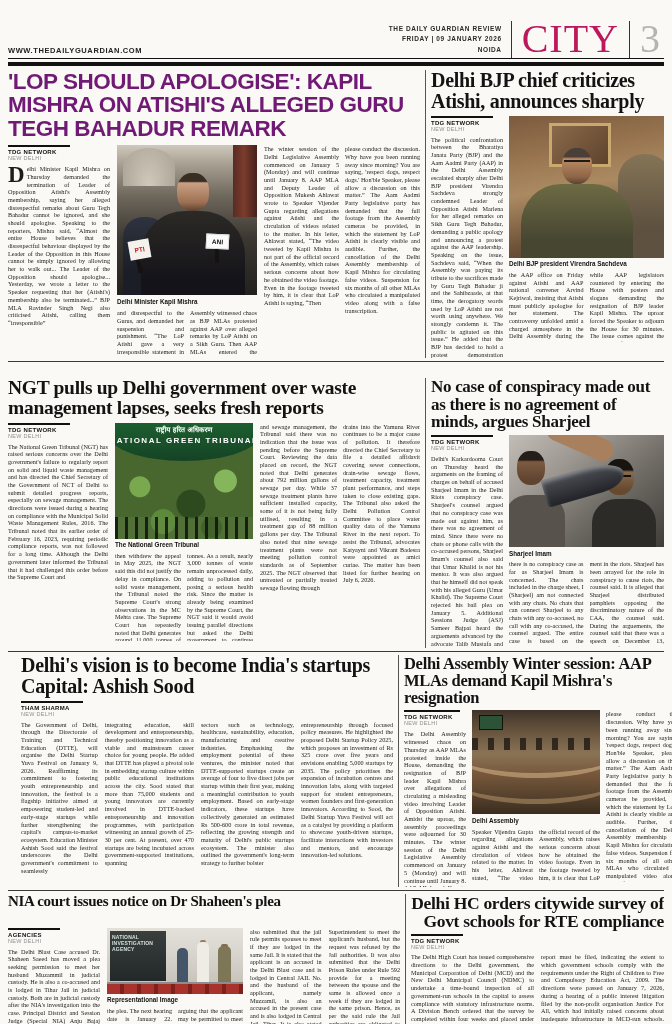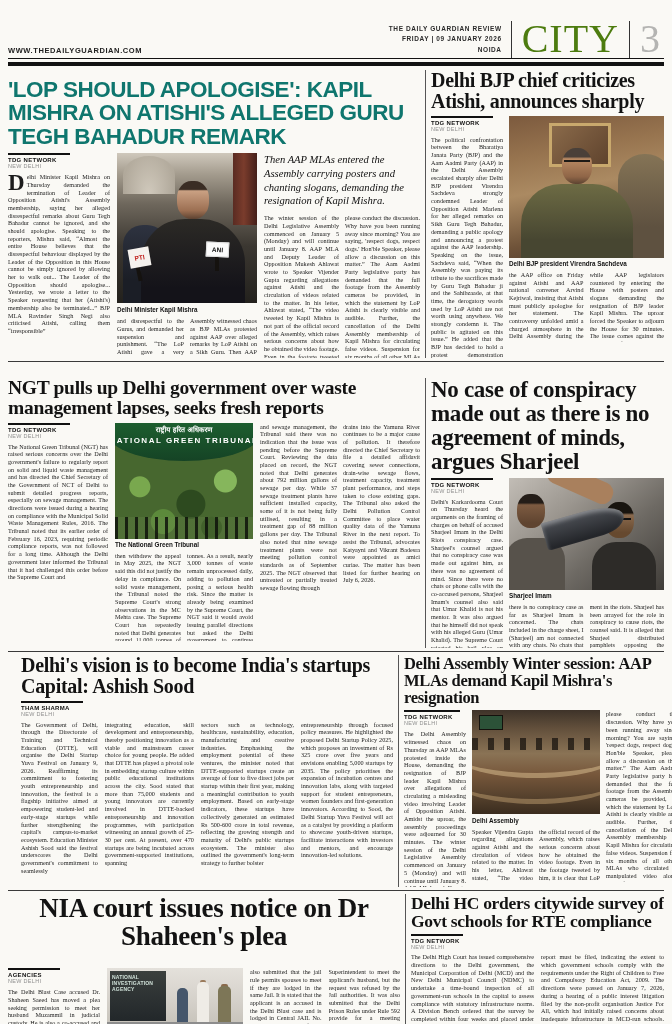--- a/index.html
+++ b/index.html
@@ -5,30 +5,30 @@
   * { margin:0; padding:0; box-sizing:border-box; }
   html,body { width:672px; height:1024px; overflow:hidden; }
   body { background:#faf9f5; color:#1a1a1a; font-family:"Liberation Serif", serif; }
   .page { width:672px; height:1024px; padding:0 8px; }
 
   
   .masthead { display:flex; justify-content:space-between; align-items:flex-end; height:58px; padding-top:6px; }
   .mh-left { font:700 7.5px "Liberation Sans", sans-serif; letter-spacing:.6px; color:#222; padding-bottom:3px; }
   .mh-right { display:flex; align-items:stretch; }
   .mh-meta { font:700 6.5px "Liberation Sans", sans-serif; letter-spacing:.6px; text-align:right; color:#2b2b2b; line-height:1.6; align-self:center; padding-right:9px; }
-  .mh-section { font:400 40px/0.92 "Liberation Serif", serif; color:#4d7c0f; padding:0 10px; border-left:1px solid #333; letter-spacing:1px; }
+  .mh-section { font:400 40px/0.92 "Liberation Serif", serif; color:#be185d; padding:0 10px; border-left:1px solid #333; letter-spacing:1px; }
   .mh-page { font:400 40px/0.92 "Liberation Serif", serif; color:#b4b4b2; padding:0 4px 0 10px; border-left:1px solid #333; }
   .mh-rule { height:8px; border-top:1.5px solid #121212; border-bottom:4.5px solid #121212; margin-bottom:4px; }
 
   
   .row { display:flex; width:100%; overflow:hidden; }
   .hrule { height:1px; background:#3a3a3a; margin:3px 0; }
   .vdiv { width:1px; background:#555; margin:0 5px; flex:0 0 1px; }
   section.art { overflow:hidden; }
-  .hl-sans { font:800 22.5px/1.04 "Liberation Sans", sans-serif; letter-spacing:-0.5px; color:#0f766e; margin-bottom:5px;margin-top:8px; }
+  .hl-sans { font:800 22.5px/1.04 "Liberation Sans", sans-serif; letter-spacing:-0.5px; color:#701a75; margin-bottom:5px; }
   .hl-serif { font:700 20px/1.04 "Liberation Serif", serif; letter-spacing:-0.3px; color:#131313; margin-bottom:4px; }
   .byline { border-top:2.5px solid #111; width:62px; padding-top:2px; margin-bottom:4px; font-family:"Liberation Sans", sans-serif; }
   .by-name { font-size:6px; font-weight:700; letter-spacing:.3px; color:#111; }
   .by-loc { font-size:5.5px; color:#8f8f8f; letter-spacing:.3px; }
   .bt { font-size:6.2px; line-height:1.24; text-align:justify; color:#1c1c1c; overflow:hidden; }
   .cols { display:flex; gap:6px; min-height:0; }
   .cols .bt { flex:1 1 0; min-width:0; }
   .caption { font:700 6.3px/1.15 "Liberation Sans", sans-serif; color:#111; margin:2.5px 0 3.5px; }
   .pq { font-style:italic; font-size:10.6px; line-height:1.3; color:#0f0f0f; margin-bottom:6px; }
   .dropcap { float:left; font:700 23px/0.8 "Liberation Serif", serif; padding:1px 2px 0 0; }
@@ -128,37 +128,37 @@
   .as-screen { position:absolute; top:5px; left:7px; width:24px; height:15px; background:#2c5238; border:1px solid #14110d; }
   .as-arc1, .as-arc2, .as-arc3 { position:absolute; left:-20%; width:140%; height:60px; border-radius:50%;
     border-bottom:5px solid rgba(214,186,140,.55); }
   .as-arc1 { top:8px; } .as-arc2 { top:34px; border-bottom-color:rgba(190,158,112,.5); } .as-arc3 { top:60px; border-bottom-color:rgba(160,126,86,.5); }
   .as-people { position:absolute; top:28px; left:0; right:0; height:12px;
     background:repeating-linear-gradient(90deg, rgba(30,24,18,.8) 0 6px, rgba(0,0,0,0) 6px 16px); }
 
   
   .row4 { height:152px; }
   .a-nia { width:392px; flex:0 0 392px; }
-  .a7-hl { font-size:27px; margin-bottom:18px;text-align:center; }
+  .a7-hl { font-size:15px; margin-bottom:18px; }
   .a7-body { display:flex; gap:7px; height:118px; }
   .a7-c1 { flex:0 0 92px; }
   .a7-mid { flex:0 0 136px; display:flex; flex-direction:column; }
   .a7-c4, .a7-c5 { flex:1 1 0; min-width:0; }
   .ph-nia { height:66px; flex:0 0 66px;
     background:linear-gradient(180deg,#e4e1db 0%,#d4d0c9 52%,#c1bdb4 100%); }
   .nia-sign { position:absolute; left:3px; top:3px; width:56px; height:50px; padding:3px 2px;
     background:linear-gradient(180deg,#3a3f3d,#22272a); }
   .nia-sign-text { font:700 5px/1.2 "Liberation Sans", sans-serif; color:#cfe0d8; letter-spacing:.2px; }
   .nia-p1 { position:absolute; right:34px; top:14px; width:12px; height:44px; border-radius:5px 5px 0 0; background:#efece6; box-shadow:0 -5px 0 -3px #9b7b5c; }
   .nia-p2 { position:absolute; right:12px; top:18px; width:13px; height:40px; border-radius:5px 5px 0 0; background:#7d7657; box-shadow:0 -5px 0 -3px #8a6a4c; }
   .nia-p3 { position:absolute; left:70px; top:20px; width:11px; height:38px; border-radius:5px 5px 0 0; background:#45566b; }
   .nia-barrier { position:absolute; bottom:0; left:0; right:0; height:12px; border-top:2px solid #8d8d8d;
     background:repeating-linear-gradient(90deg,#a8322c 0 13px,#7e211d 13px 17px); }
   .a-rte { flex:1 1 auto; min-width:0; }
-  .a8-hl { font-size:17.5px; }
+  .a8-hl { font-size:17.5px;text-align:right; }
   .a8-cols { display:flex; gap:7px; height:96px; }
 </style>
 </head>
 <body>
 
 <div class="page">
 
   <header class="masthead">
     <div class="mh-left">WWW.THEDAILYGUARDIAN.COM</div>
     <div class="mh-right">
@@ -196,21 +196,20 @@
             <div class="mic mic-pti">PTI</div>
             <div class="mic mic-ani">ANI</div>
           </div>
           <div class="caption">Delhi Minister Kapil Mishra</div>
           <div class="cols a1-minicols">
             <p class="bt">and disrespectful to the Gurus, and demanded her suspension and punishment. “The LoP Atishi gave a very irresponsible statement in the assembly...It is very sad that she used such language for the Gurus...We demanded that the LoP be suspended and punished... We cannot tolerate the disrespect of the Gurus,” he said. Earlier today, the Delhi</p>
             <p class="bt">Assembly witnessed chaos as BJP MLAs protested against AAP over alleged remarks by LoP Atishi on a Sikh Guru. Then AAP MLAs entered the Assembly carrying posters and chanting slogans, demanding the resignation of Kapil Mishra. Amidst the uproar, the assembly proceedings were adjourned for 30 minutes.</p>
           </div>
         </div>
         <div class="a1-right">
-          <div class="pq">Then AAP MLAs entered the Assembly carrying posters and chanting slogans, demanding the resignation of Kapil Mishra.</div>
           <div class="cols" style="flex:1 1 auto; min-height:0;">
             <p class="bt">The winter session of the Delhi Legislative Assembly commenced on January 5 (Monday) and will continue until January 8. AAP MLA and Deputy Leader of Opposition Mukesh Ahlawat wrote to Speaker Vijender Gupta regarding allegations against Atishi and the circulation of videos related to the matter. In his letter, Ahlawat stated, “The video tweeted by Kapil Mishra is not part of the official record of the Assembly, which raises serious concerns about how he obtained the video footage. Even in the footage tweeted by him, it is clear that LoP Atishi is saying, “Then</p>
             <p class="bt">please conduct the discussion. Why have you been running away since morning? You are saying, 'respect dogs, respect dogs.' Hon'ble Speaker, please allow a discussion on this matter.” The Aam Aadmi Party legislative party has demanded that the full footage from the Assembly cameras be provided, in which the statement by LoP Atishi is clearly visible and audible. Further, the cancellation of the Delhi Assembly membership of Kapil Mishra for circulating false videos. Suspension for six months of all other MLAs who circulated a manipulated video along with a false transcription.</p>
           </div>
         </div>
       </div>
     </section>
     <div class="vdiv"></div>
     <section class="art a-bjp">
       <h2 class="hl-serif">Delhi BJP chief criticizes Atishi, announces sharply</h2>
@@ -270,21 +269,21 @@
         <div class="a3-right">
           <div class="cols" style="flex:1 1 auto; min-height:0;">
             <p class="bt">and sewage management, the Tribunal said there was no indication that the issue was pending before the Supreme Court. Reviewing the data placed on record, the NGT noted that Delhi generates about 792 million gallons of sewage per day. While 37 sewage treatment plants have sufficient installed capacity, some of it is not being fully utilised, resulting in a treatment gap of 88 million gallons per day. The Tribunal also noted that nine sewage treatment plants were not meeting pollution control standards as of September 2025. The NGT observed that untreated or partially treated sewage flowing through</p>
             <p class="bt">drains into the Yamuna River continues to be a major cause of pollution. It therefore directed the Chief Secretary to file a detailed affidavit covering sewer connections, drain-wise sewage flows, treatment capacity, treatment plant performance, and steps taken to close existing gaps. The Tribunal also asked the Delhi Pollution Control Committee to place water quality data of the Yamuna River in the next report. To assist the Tribunal, advocates Katyayni and Vikrant Badesra were appointed as amici curiae. The matter has been listed for further hearing on July 6, 2026.</p>
           </div>
         </div>
       </div>
     </section>
     <div class="vdiv"></div>
     <section class="art a-sharjeel">
-      <h2 class="hl-serif" style="font-size:23px;">No case of conspiracy made out as there is no agreement of minds, argues Sharjeel</h2>
+      <h2 class="hl-serif" style="font-size:17px;">No case of conspiracy made out as there is no agreement of minds, argues Sharjeel</h2>
       <div class="a4-body">
         <div class="a4-c1">
           <div class="byline">
             <div class="by-name">TDG NETWORK</div>
             <div class="by-loc">NEW DELHI</div>
           </div>
           <p class="bt">Delhi's Karkardooma Court on Thursday heard the arguments on the framing of charges on behalf of accused Sharjeel Imam in the Delhi Riots conspiracy case. Sharjeel's counsel argued that no conspiracy case was made out against him, as there was no agreement of mind. Since there were no chats or phone calls with the co-accused persons, Sharjeel Imam's counsel also said that Umar Khalid is not his mentor. It was also argued that he himself did not speak with his alleged Guru (Umar Khalid). The Supreme Court rejected his bail plea on January 5. Additional Sessions Judge (ASJ) Sameer Bajpai heard the arguements advanced by the advocate Talib Mustafa and Ahmad Ibrahim on behalf of Sharjeel Imam. The counsel argued that</p>
         </div>
         <div class="a4-rt">
           <div class="photo ph-sharjeel">

